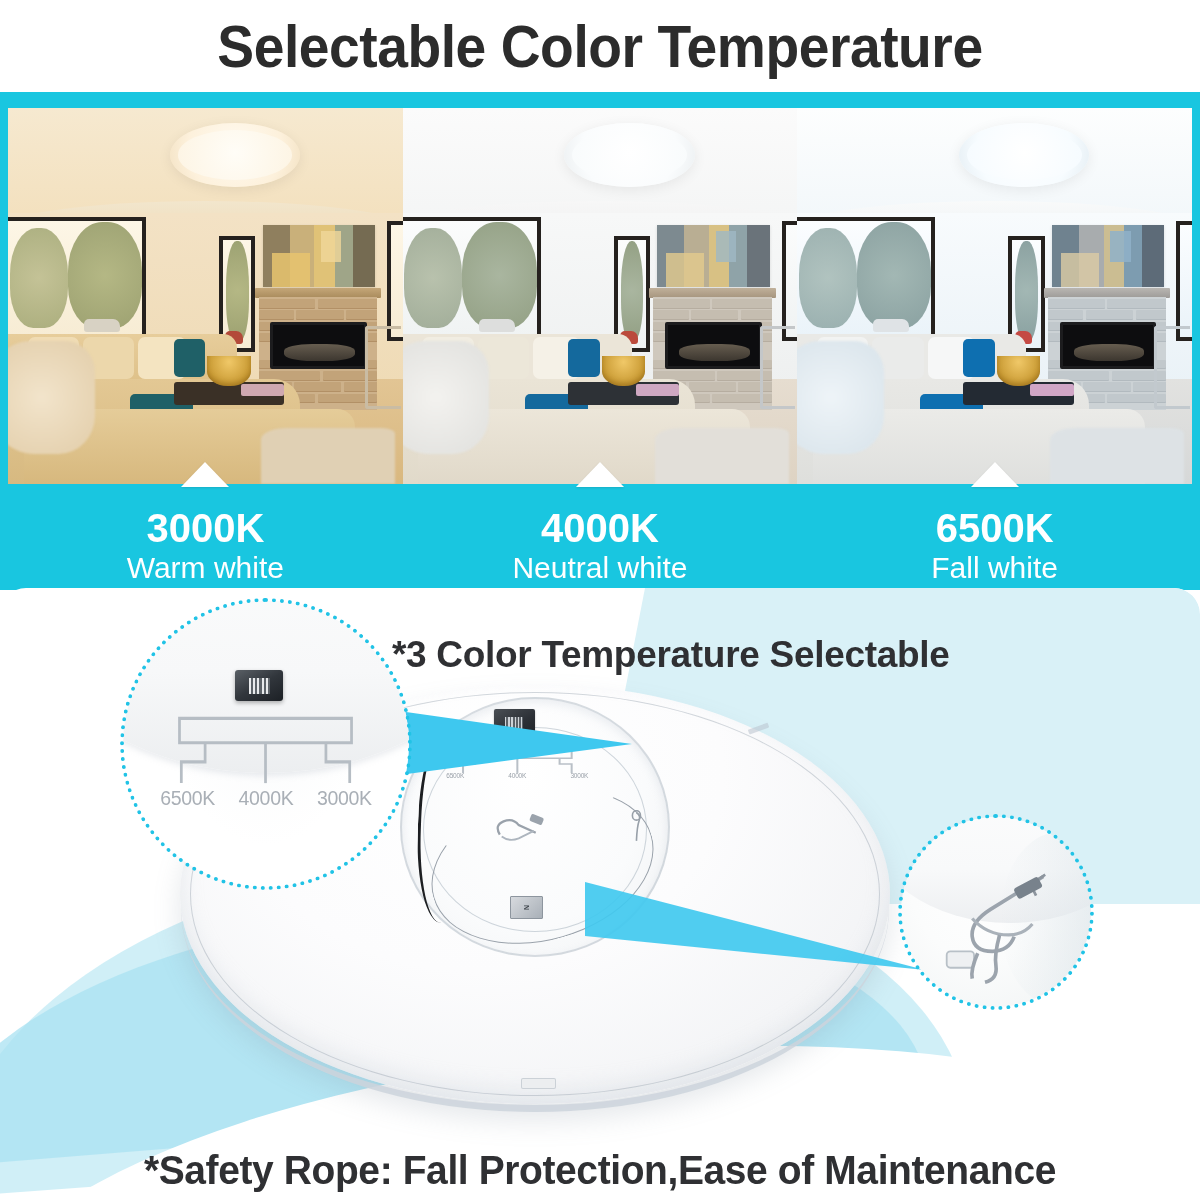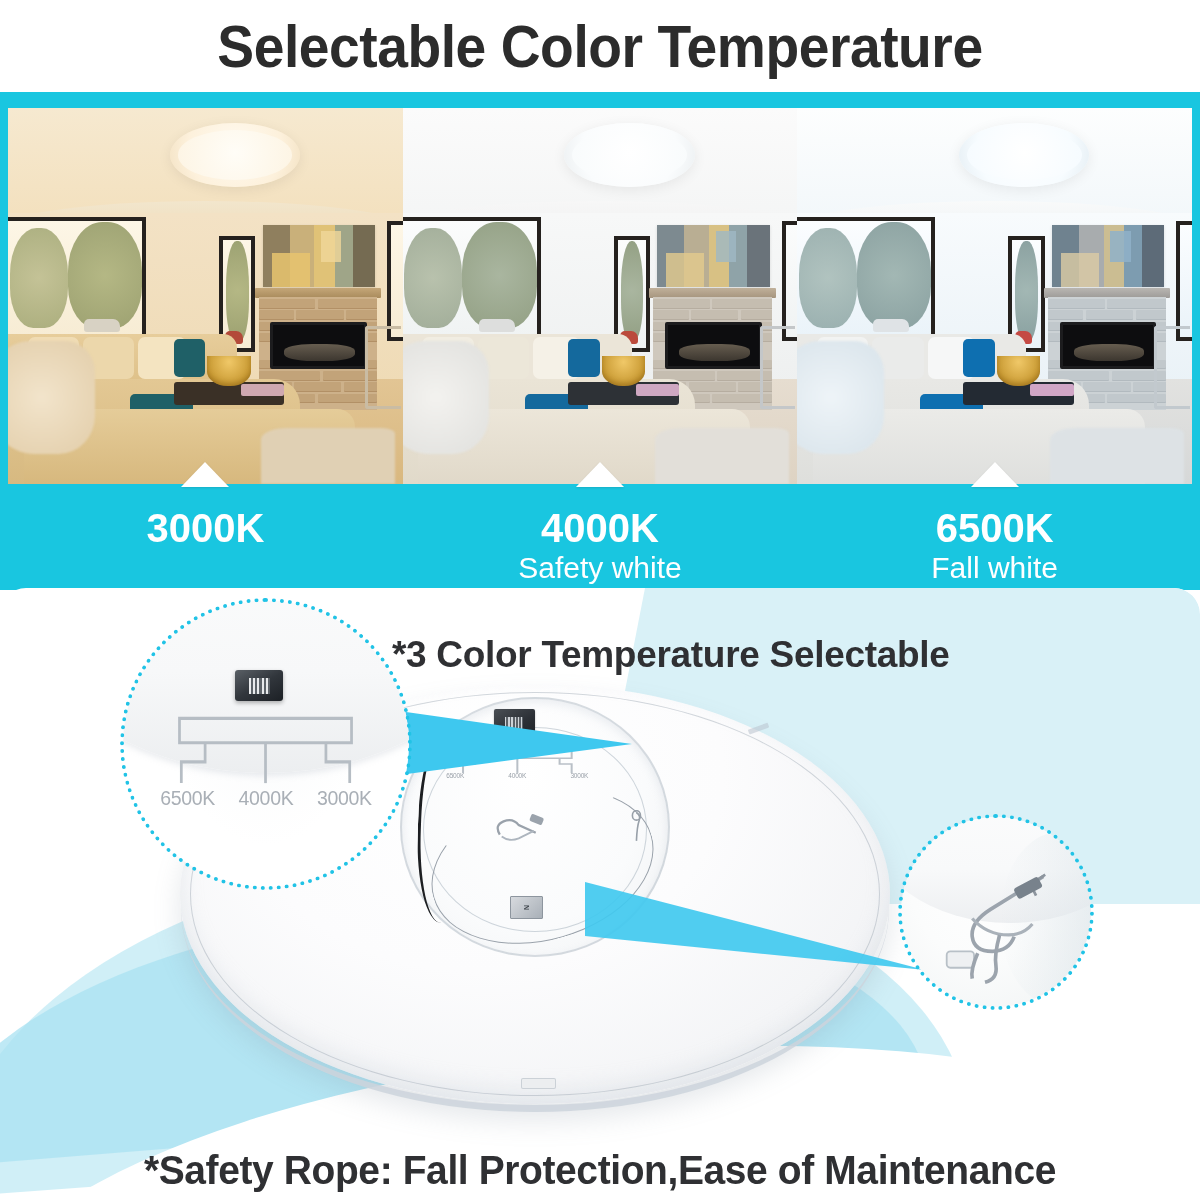--- a/index.html
+++ b/index.html
@@ -896,26 +896,27 @@
         </div>
       </div>
 
     </div>
 
     <div class="ct-labels">
 
       <div class="ct-item">
         <div class="ct-arrow"></div>
         <div class="ct-kelvin">3000K</div>
+        <div class="ct-name">Warm white</div>
       </div>
 
       <div class="ct-item">
         <div class="ct-arrow"></div>
         <div class="ct-kelvin">4000K</div>
-        <div class="ct-name">Safety white</div>
+        <div class="ct-name">Neutral white</div>
       </div>
 
       <div class="ct-item">
         <div class="ct-arrow"></div>
         <div class="ct-kelvin">6500K</div>
         <div class="ct-name">Fall white</div>
       </div>
 
     </div>
   </div>

